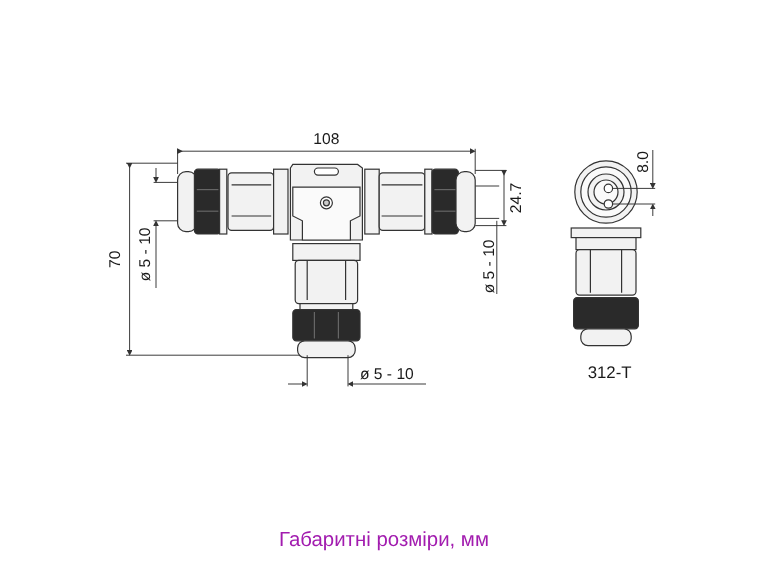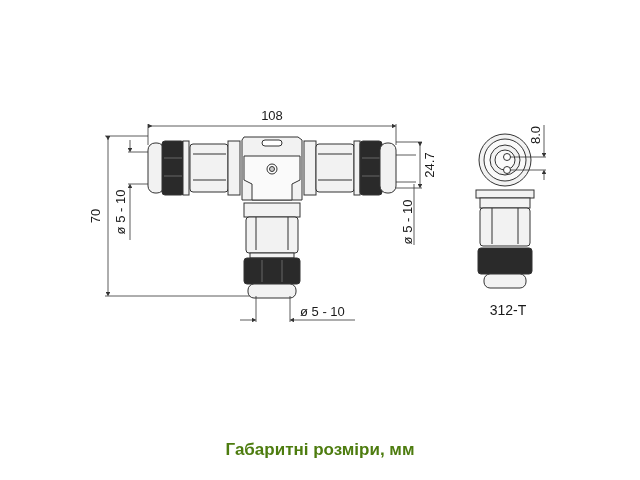--- a/index.html
+++ b/index.html
@@ -1,21 +1,21 @@
 <!DOCTYPE html>
 <html><head>
   <meta charset="utf-8">
   <style>
     html, body { margin: 0; padding: 0; background: #ffffff; }
     body { width: 640px; height: 480px; position: relative; overflow: hidden;
            font-family: "Liberation Sans", sans-serif; color: #1a1a1a; }
     svg { position: absolute; left: 0; top: 0; }
     .dim { font-family: "Liberation Sans", sans-serif; font-size: 13px; fill: #1a1a1a; }
     .caption { position: absolute; left: 0; width: 640px; top: 440px; text-align: center;
-               font-weight: bold; font-size: 17px; color: #4d7c0f; }
+               font-weight: normal; font-size: 17px; color: #a21caf; }
   </style>
 </head>
 <body>
 
 <svg width="640" height="480" viewBox="0 0 640 480">
   <defs>
     <marker id="arr" markerWidth="6" markerHeight="6" refX="3" refY="3" orient="auto">
       <path d="M0,0 L6,3 L0,6 z" fill="#333"></path>
     </marker>
   </defs>

